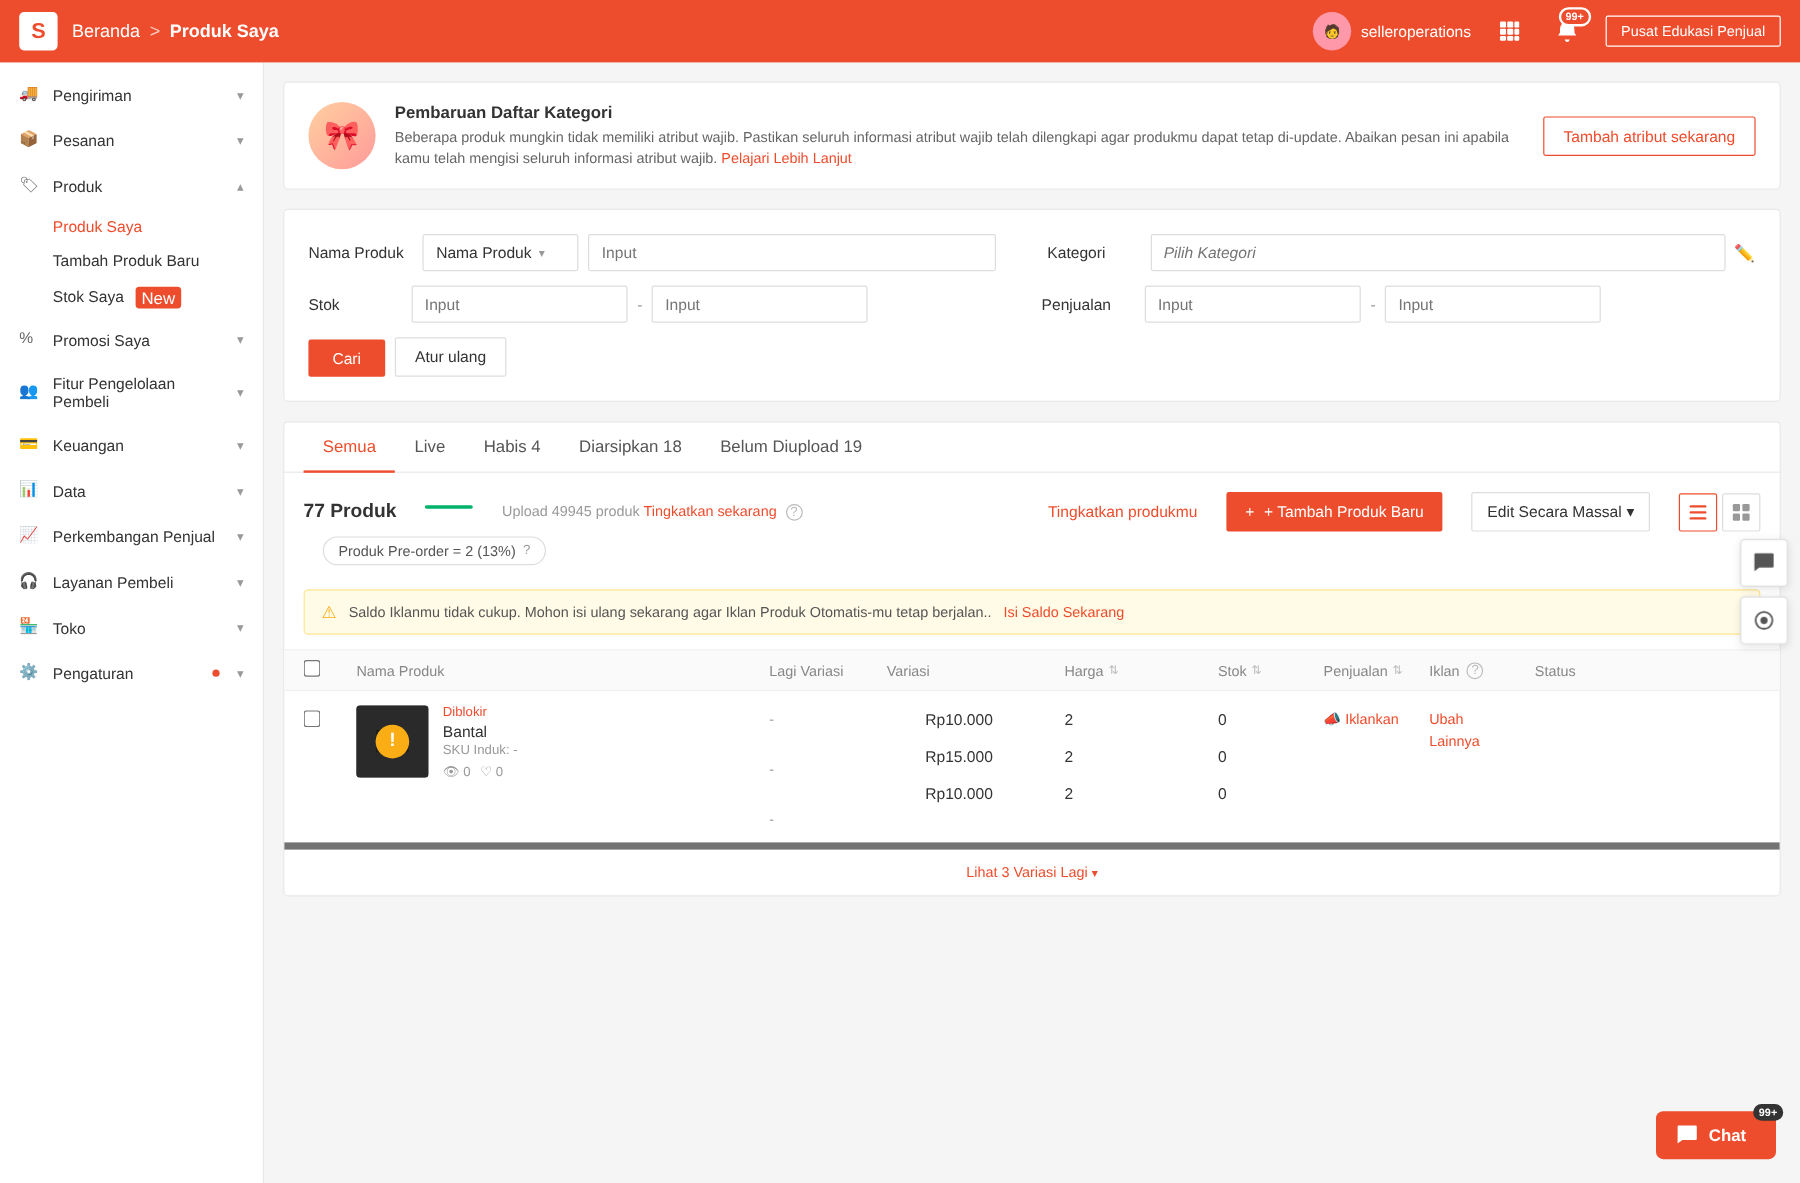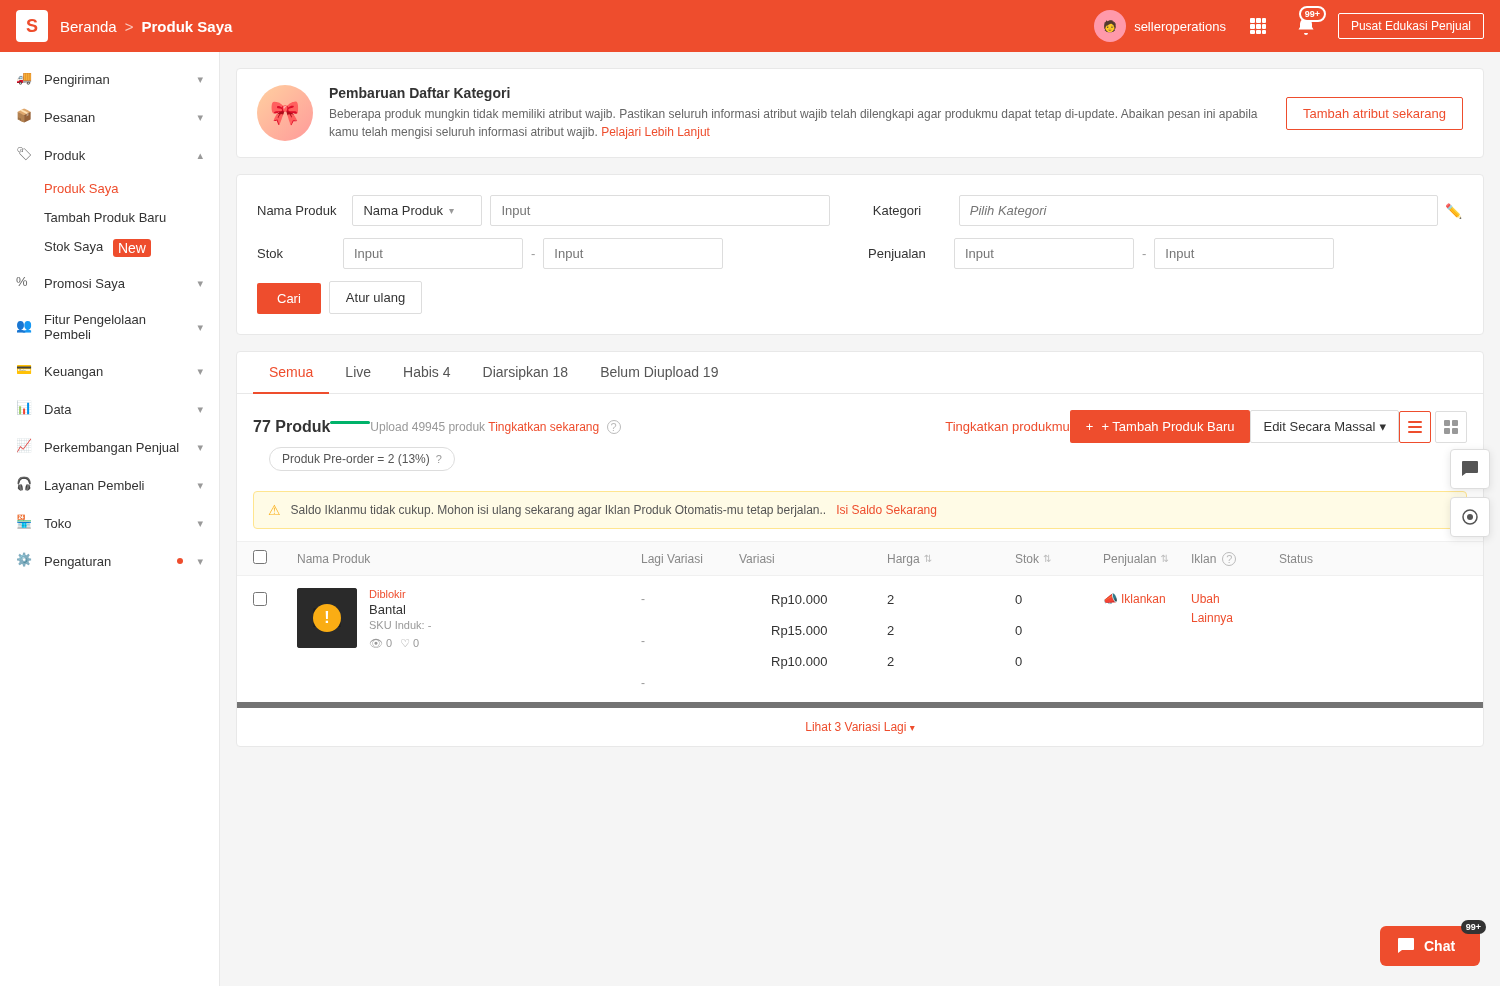--- a/index.html
+++ b/index.html
@@ -221,21 +221,21 @@
       margin-bottom: -1px;
       white-space: nowrap;
     }
     .tab-item.active { color: #ee4d2d; border-bottom-color: #ee4d2d; font-weight: 500; }
 
     
     .prod-header {
       display: flex;
       align-items: center;
       padding: 16px 16px 4px;
-      gap: 0;
+      gap: 24px;
     }
     .prod-count { font-size: 16px; font-weight: 600; }
     .prod-upload-info { font-size: 12px; color: #999; flex: 1; }
     .prod-upload-link { color: #ee4d2d; text-decoration: none; }
     .btn-upgrade {
       color: #ee4d2d;
       background: white;
       border: none;
       cursor: pointer;
       font-size: 13px;

